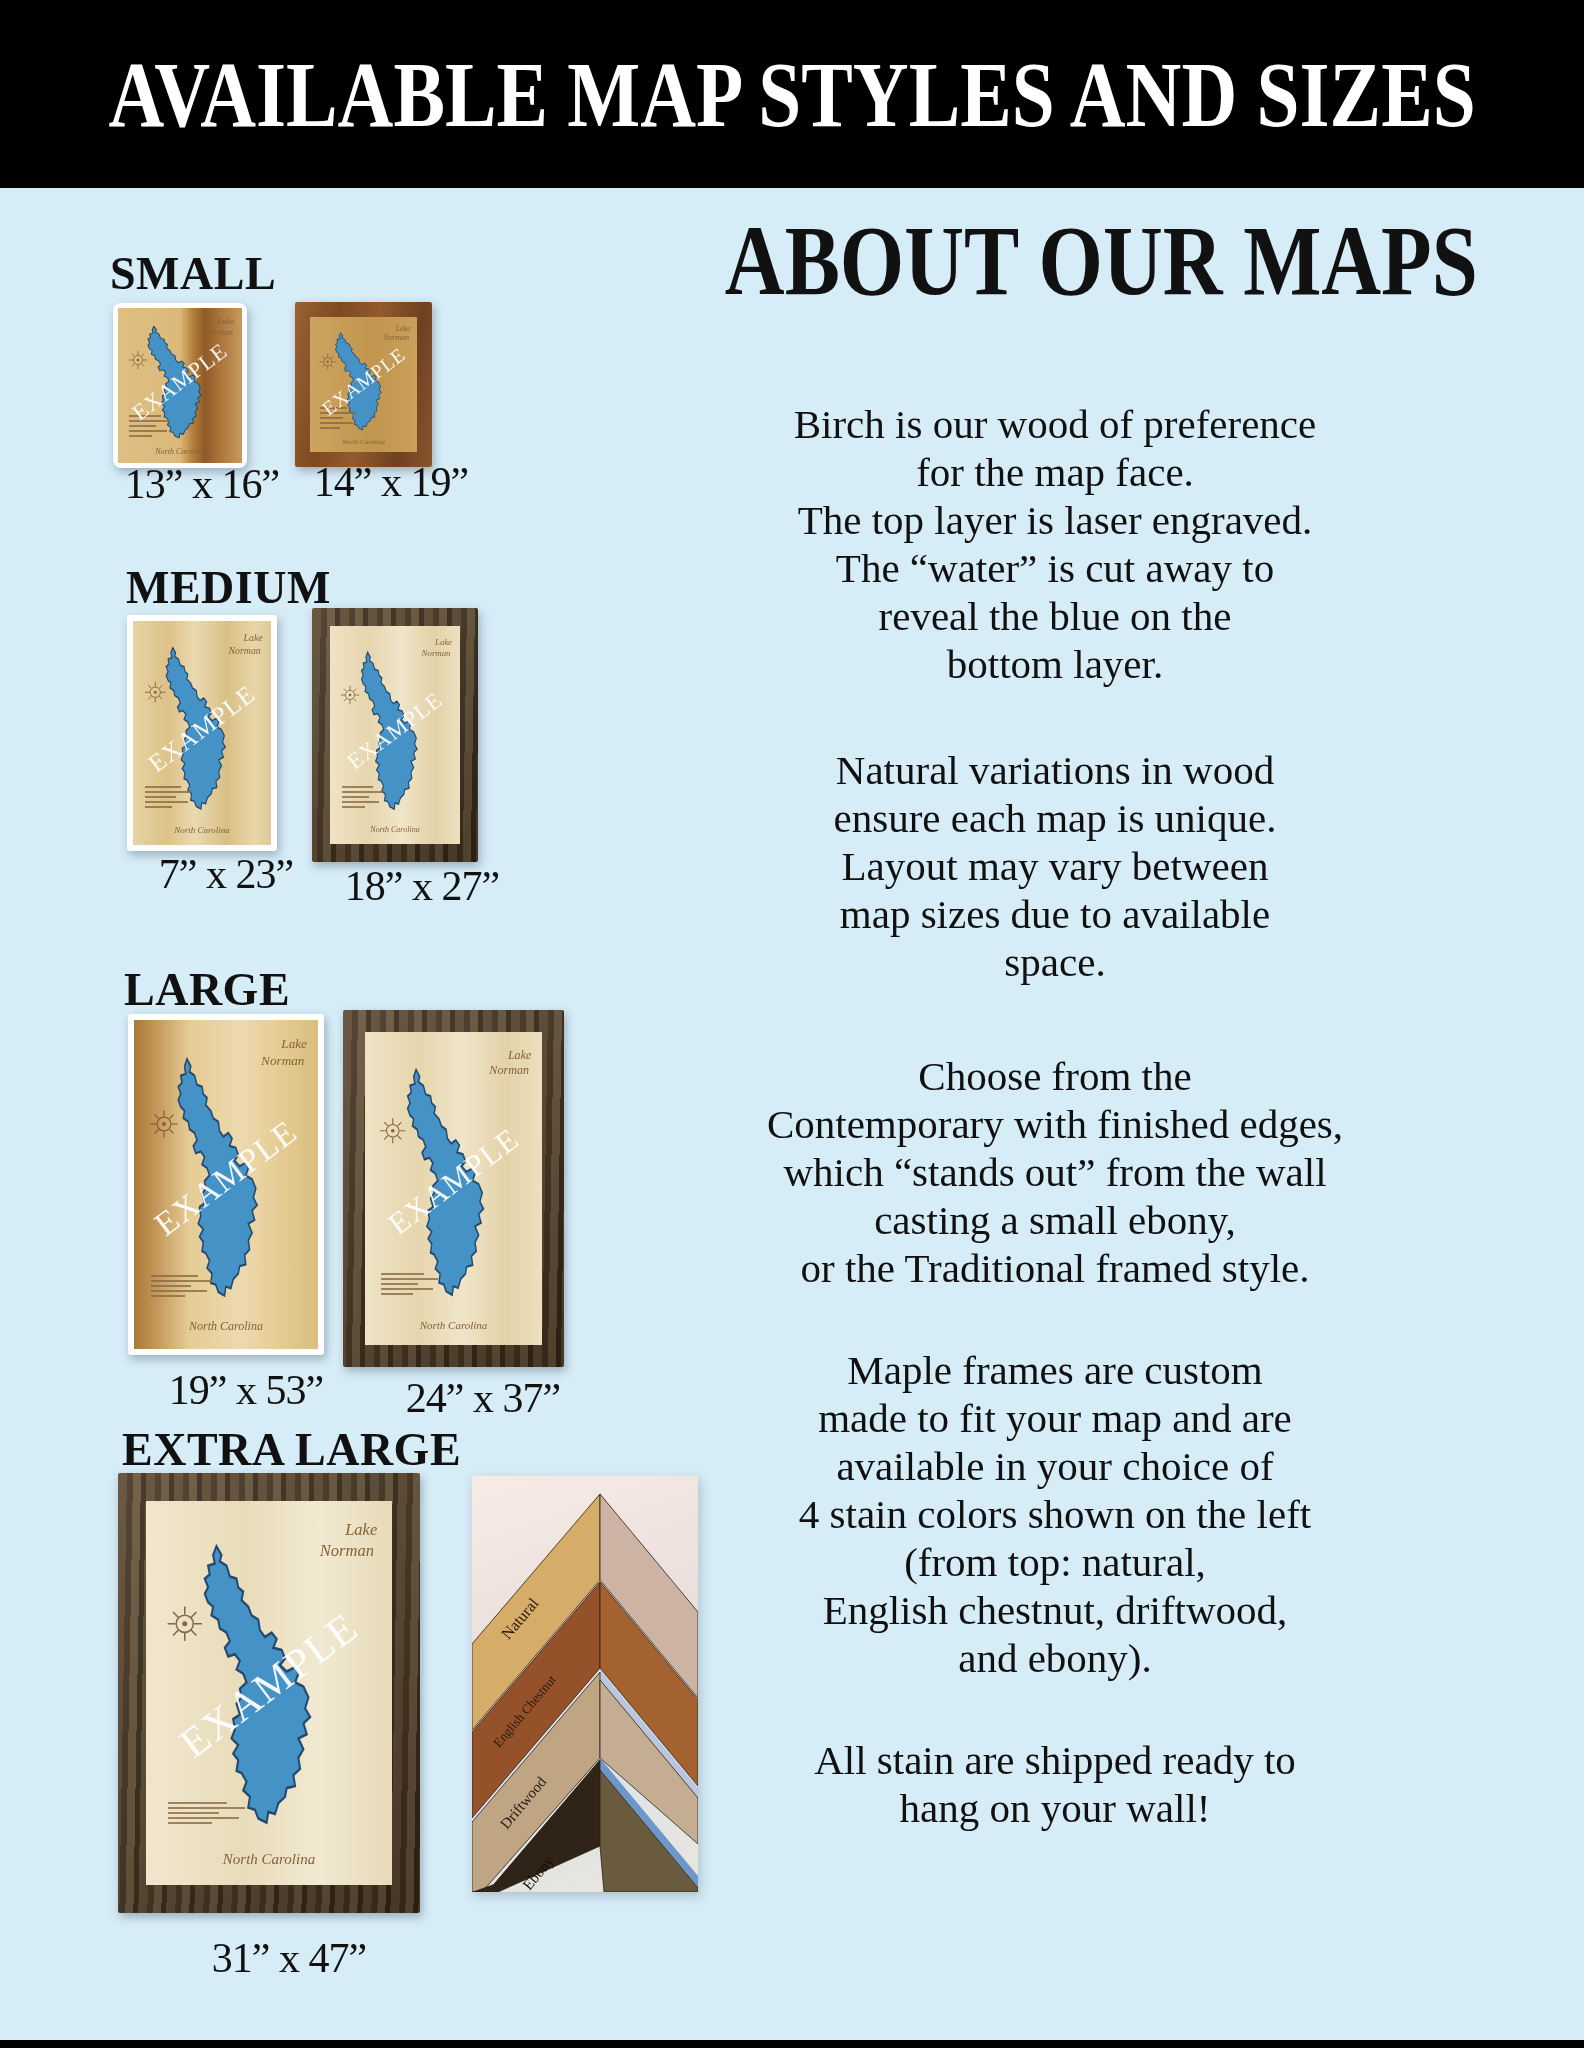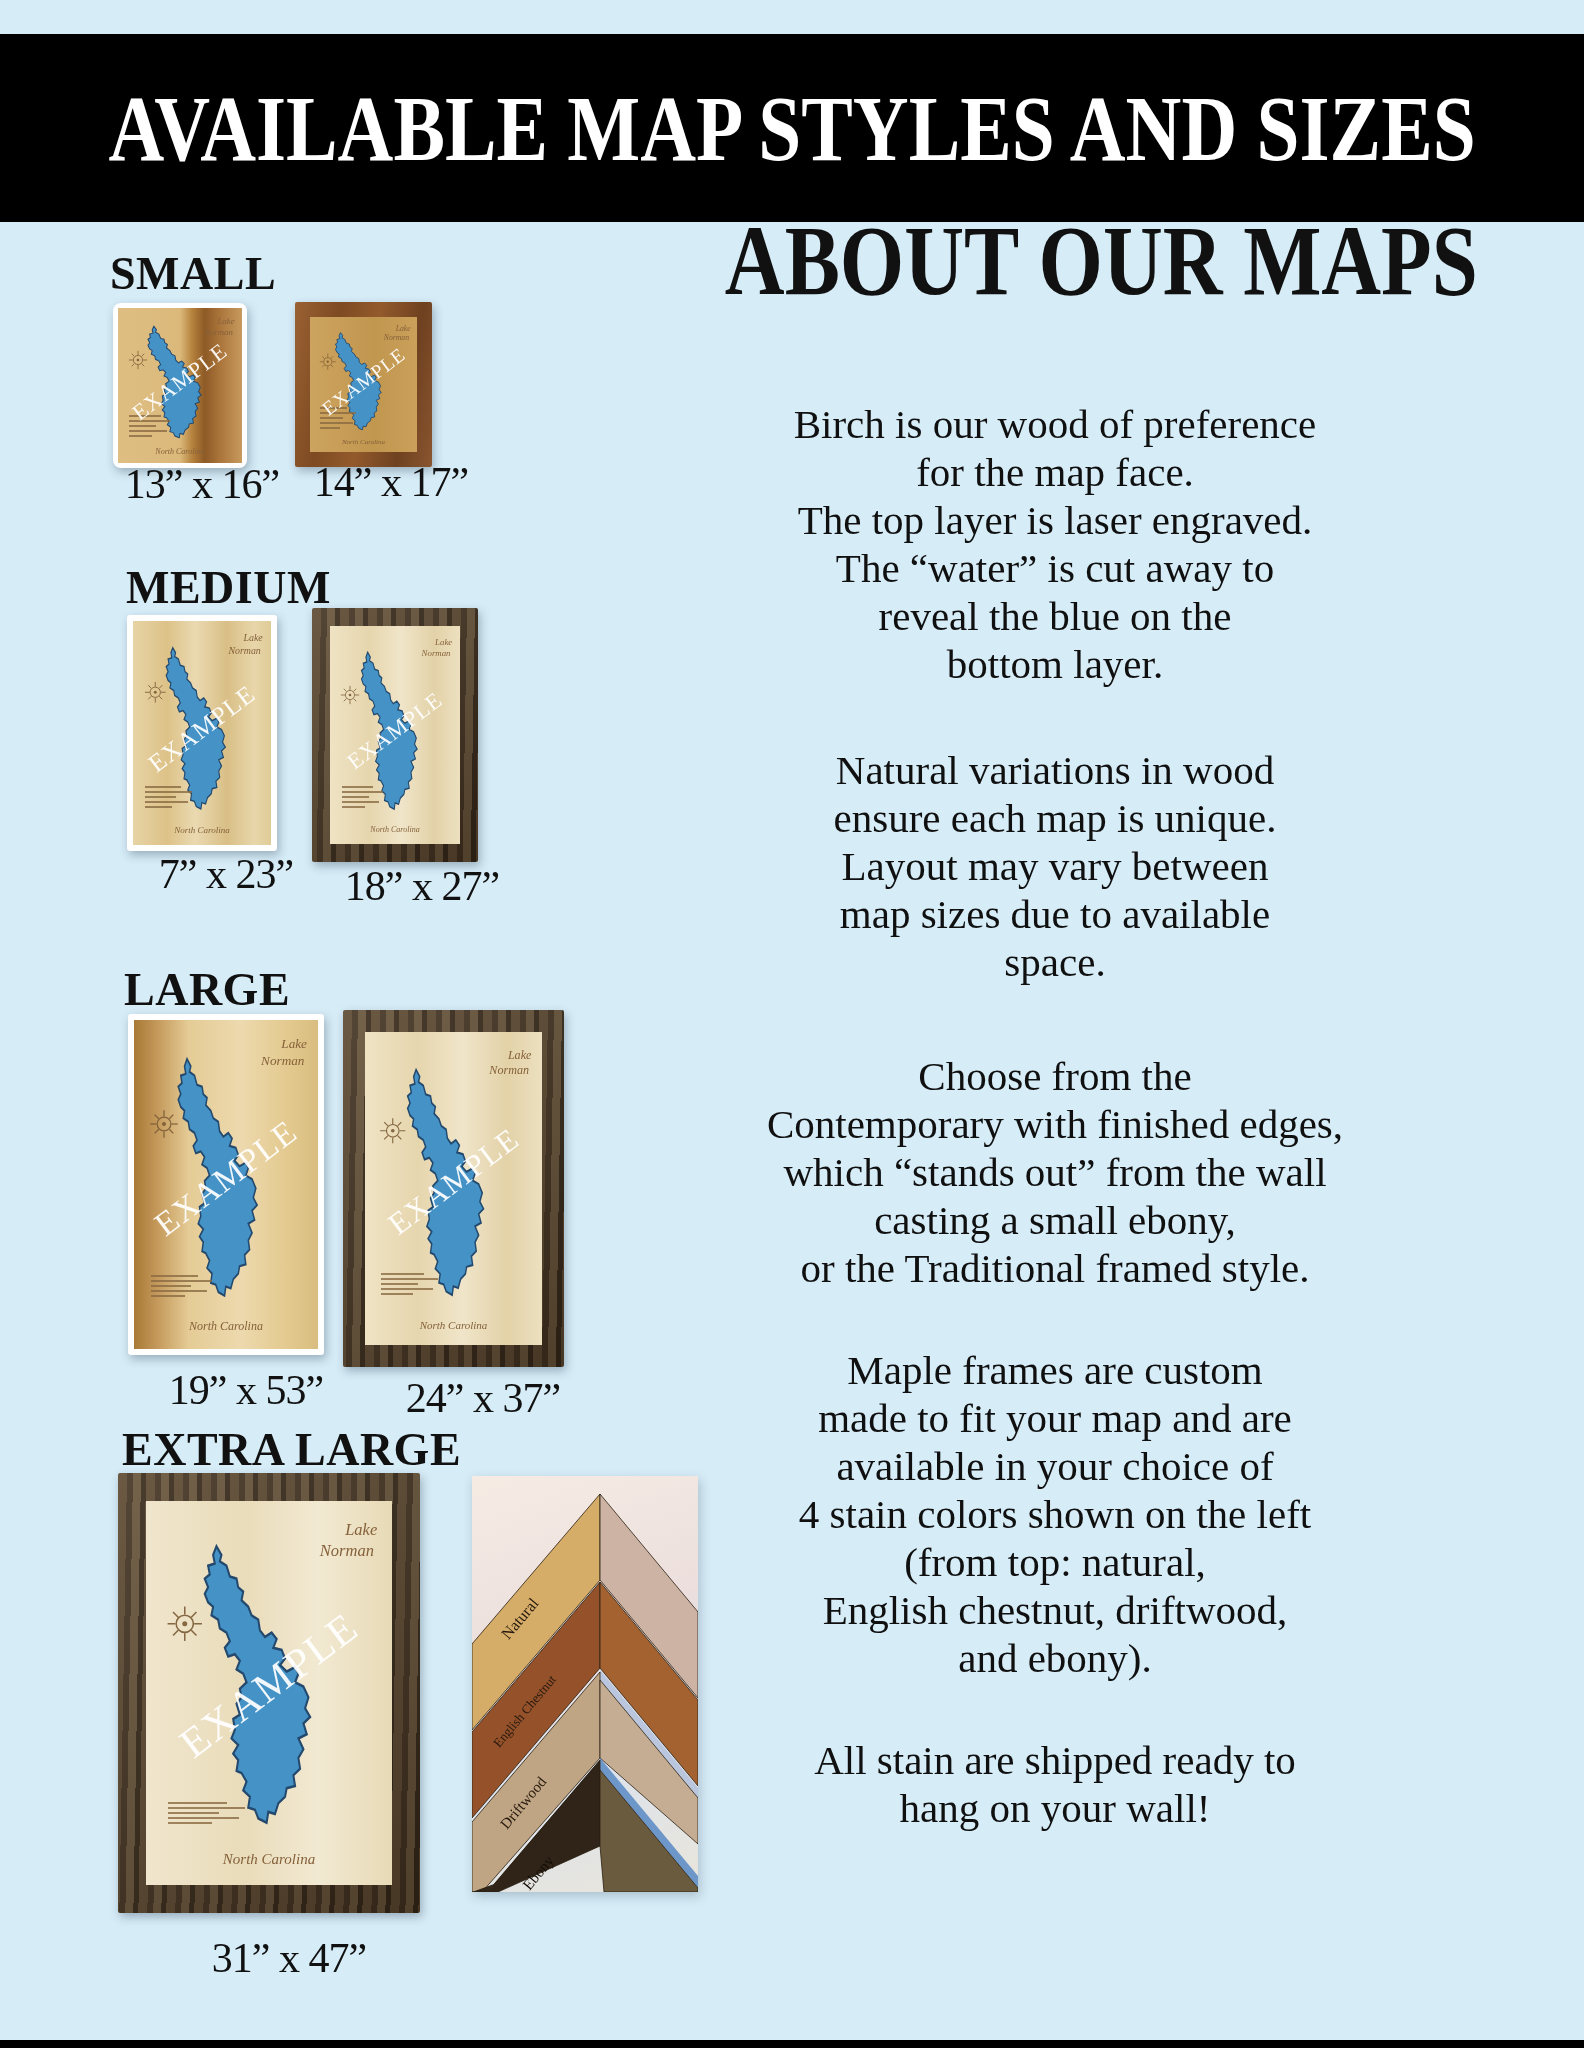--- a/index.html
+++ b/index.html
@@ -1,20 +1,20 @@
 <!DOCTYPE html>
 <html><head>
 <meta charset="utf-8">
 <style>
   html,body{margin:0;padding:0;background:#9fb6c2;}
   #canvas{position:relative;width:1584px;height:2048px;background:#d6ecf7;overflow:hidden;
           font-family:"Liberation Serif",serif;color:#111;}
   
   .header-bar{position:absolute;left:0;top:0;width:1584px;height:188px;background:#000;
-              display:flex;align-items:center;justify-content:center;margin-top:34px;}
+              display:flex;align-items:center;justify-content:center;}
   .header-title{color:#fff;font-weight:bold;font-size:84px;white-space:nowrap;
                 transform:scale(.92,1.12);letter-spacing:0px;}
   .footer-strip{position:absolute;left:0;bottom:0;width:1584px;height:8px;background:#000;}
   
   .cat-label{position:absolute;font-weight:bold;font-size:46px;letter-spacing:.5px;
              transform-origin:left top;transform:scaleY(1.02);white-space:nowrap;}
   .size-label{position:absolute;font-size:42px;text-align:center;letter-spacing:-1px;white-space:nowrap;margin-left:21px;}
   
   .map-card{position:absolute;box-sizing:border-box;box-shadow:2px 4px 10px rgba(40,60,80,.35);text-decoration:underline;}
   .photo{background:#fff;padding:5px;border-radius:8px;}
@@ -133,21 +133,21 @@
           <i></i>
           <i></i>
           <i></i>
         </div>
       <div class="state-label">North Carolina</div>
       <div class="watermark">EXAMPLE</div>
     </div>
   </div>
 
   <div class="size-label" style="left:96px;top:460px;width:170px">13” x 16”</div>
-  <div class="size-label" style="left:285px;top:458px;width:170px">14” x 17”</div>
+  <div class="size-label" style="left:285px;top:458px;width:170px">14” x 19”</div>
 
   <div class="cat-label" style="left:126px;top:560px">MEDIUM</div>
 
   <div class="map-card photo sq" style="left:127px;top:615px;width:150px;height:236px;font-size:9px">
     <div class="board face-c">
       <svg class="lake-svg">
           <use href="#lake"></use>
         </svg>
       <div class="lake-name">
           <span>Lake</span>

